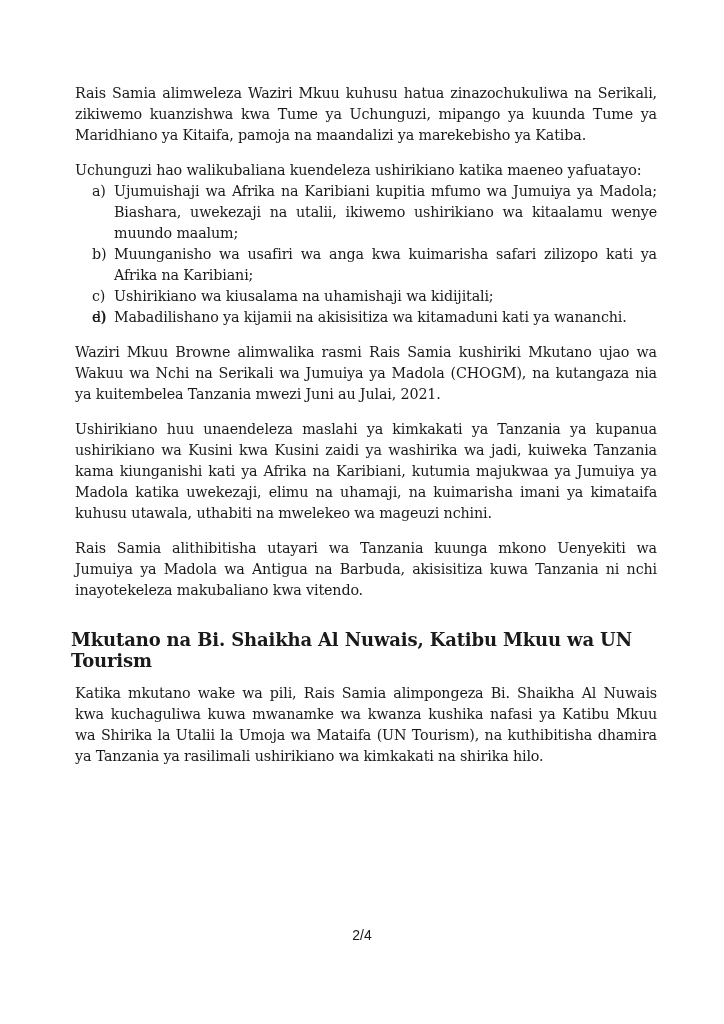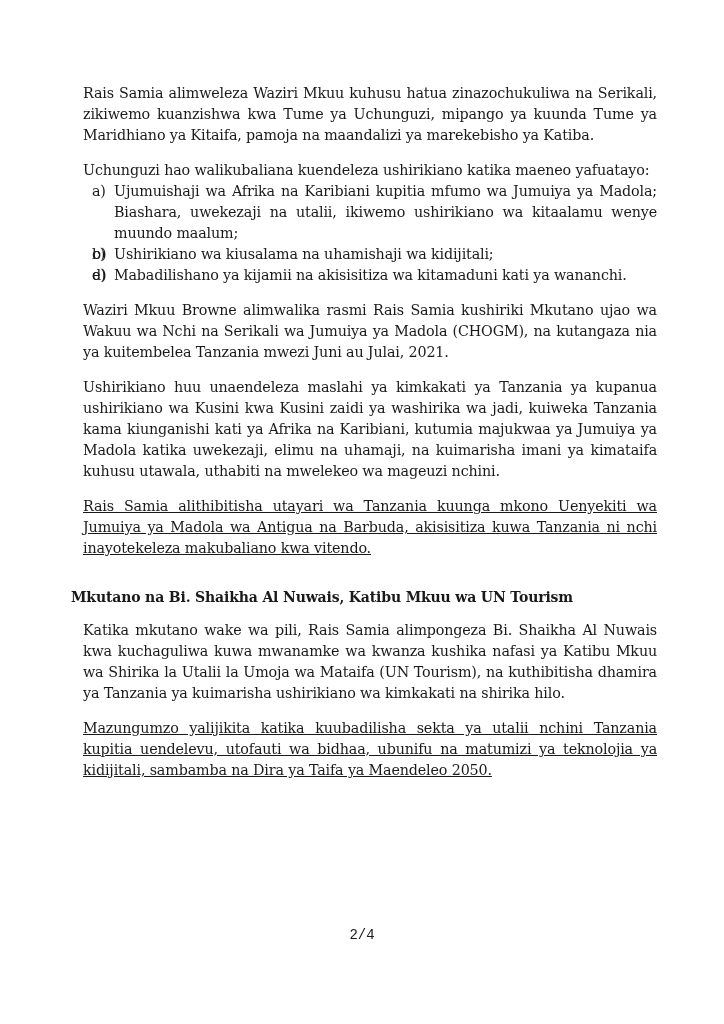--- a/index.html
+++ b/index.html
@@ -18,34 +18,33 @@
       left: 71px;
       top: 83px;
       width: 586px;
       font-family: "DejaVu Serif", "Liberation Serif", serif;
       font-size: 14.3px;
       line-height: 21px;
       color: #1a1a1a;
       letter-spacing: -0.15px;
     }
     .para {
-      margin: 0 0 14px 12px;
+      margin: 0 0 14px 4px;
       text-align: justify;
     }
     .para.gap-lg {
       margin-bottom: 28px;
-      text-decoration: underline;
     }
     .para.no-gap {
       margin-bottom: 0;
     }
     .heading {
       margin: 0 0 12px 0;
       font-weight: bold;
-      font-size: 14px;
+      font-size: 18px;
     }
     ol.list {
       list-style: none;
       margin: 0 0 14px 0;
       padding: 0;
     }
     ol.list li {
       position: relative;
       padding-left: 43px;
       text-align: justify;
@@ -54,57 +53,57 @@
       position: absolute;
       left: 21px;
       top: 0;
     }
     .page-number {
       position: absolute;
       top: 925px;
       left: 0;
       width: 724px;
       text-align: center;
-      font-family: Liberation Mono, monospace;
+      font-family: Liberation Sans, sans-serif;
       font-size: 14px;
       color: #1a1a1a;
       line-height: 20px;
     }
   </style>
 </head>
 <body>
 
 <div class="page">
   <p class="para">Rais Samia alimweleza Waziri Mkuu kuhusu hatua zinazochukuliwa na Serikali, zikiwemo kuanzishwa kwa Tume ya Uchunguzi, mipango ya kuunda Tume ya Maridhiano ya Kitaifa, pamoja na maandalizi ya marekebisho ya Katiba.</p>
   <p class="para no-gap">Uchunguzi hao walikubaliana kuendeleza ushirikiano katika maeneo yafuatayo:</p>
 
   <ol class="list">
     <li>
       <span class="marker">a)</span>
       <span>Ujumuishaji wa Afrika na Karibiani kupitia mfumo wa Jumuiya ya Madola; Biashara, uwekezaji na utalii, ikiwemo ushirikiano wa kitaalamu wenye muundo maalum;</span>
     </li>
     <li>
       <span class="marker">b)</span>
+      <span>Muunganisho wa usafiri wa anga kwa kuimarisha safari zilizopo kati ya Afrika na Karibiani;</span>
     </li>
     <li>
       <span class="marker">c)</span>
       <span>Ushirikiano wa kiusalama na uhamishaji wa kidijitali;</span>
     </li>
     <li>
       <span class="marker">d)</span>
     </li>
     <li>
       <span class="marker">e)</span>
       <span>Mabadilishano ya kijamii na akisisitiza wa kitamaduni kati ya wananchi.</span>
     </li>
   </ol>
 
   <p class="para">Waziri Mkuu Browne alimwalika rasmi Rais Samia kushiriki Mkutano ujao wa Wakuu wa Nchi na Serikali wa Jumuiya ya Madola (CHOGM), na kutangaza nia ya kuitembelea Tanzania mwezi Juni au Julai, 2021.</p>
   <p class="para">Ushirikiano huu unaendeleza maslahi ya kimkakati ya Tanzania ya kupanua ushirikiano wa Kusini kwa Kusini zaidi ya washirika wa jadi, kuiweka Tanzania kama kiunganishi kati ya Afrika na Karibiani, kutumia majukwaa ya Jumuiya ya Madola katika uwekezaji, elimu na uhamaji, na kuimarisha imani ya kimataifa kuhusu utawala, uthabiti na mwelekeo wa mageuzi nchini.</p>
   <p class="para gap-lg">Rais Samia alithibitisha utayari wa Tanzania kuunga mkono Uenyekiti wa Jumuiya ya Madola wa Antigua na Barbuda, akisisitiza kuwa Tanzania ni nchi inayotekeleza makubaliano kwa vitendo.</p>
 
   <h2 class="heading">Mkutano na Bi. Shaikha Al Nuwais, Katibu Mkuu wa UN Tourism</h2>
 
-  <p class="para">Katika mkutano wake wa pili, Rais Samia alimpongeza Bi. Shaikha Al Nuwais kwa kuchaguliwa kuwa mwanamke wa kwanza kushika nafasi ya Katibu Mkuu wa Shirika la Utalii la Umoja wa Mataifa (UN Tourism), na kuthibitisha dhamira ya Tanzania ya kuimarisha ushirikiano wa kimkakati na shirika hilo.</p>
-  <p class="para gap-lg">Mazungumzo yalijikita katika kuubadilisha sekta ya utalii nchini Tanzania kupitia uendelevu, utofauti wa bidhaa, ubunifu na matumizi ya teknolojia ya kidijitali, sambamba na Dira ya Taifa ya Maendeleo 2050.</p>
+  <p class="para">Katika mkutano wake wa pili, Rais Samia alimpongeza Bi. Shaikha Al Nuwais kwa kuchaguliwa kuwa mwanamke wa kwanza kushika nafasi ya Katibu Mkuu wa Shirika la Utalii la Umoja wa Mataifa (UN Tourism), na kuthibitisha dhamira ya Tanzania ya rasilimali ushirikiano wa kimkakati na shirika hilo.</p>
 </div>
 
 <div class="page-number">2/4</div>
 
 </body></html>

